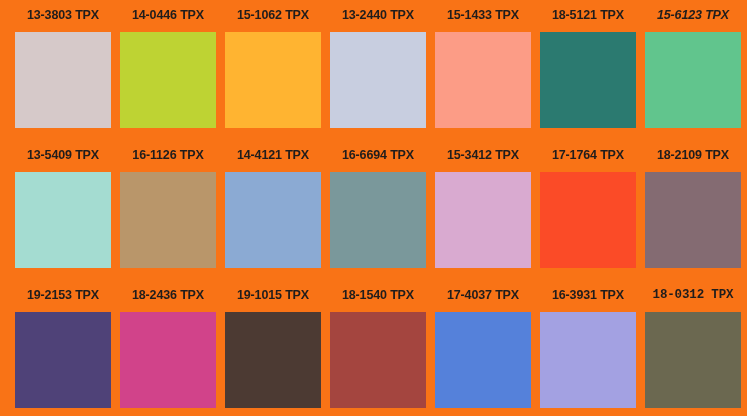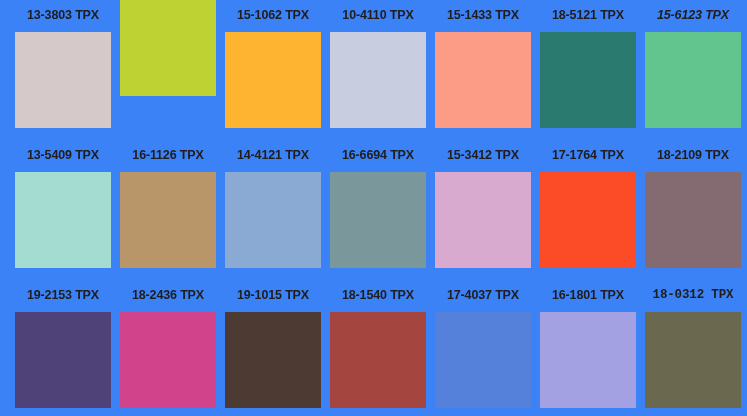--- a/index.html
+++ b/index.html
@@ -51,35 +51,36 @@
   }
   .swatch-chip {
     width: 96px;
     height: 96px;
     display: block;
   }
 </style>
 </head>
 <body>
 
-<div id="swatch-grid" style="background: #3b82f6;">
+<div id="swatch-grid" style="background: #f97316;">
     <div class="swatch-row">
       <div class="swatch-cell">
         <div class="swatch-label" style="color: rgb(32, 29, 28);">13-3803 TPX</div>
         <div class="swatch-chip" style="background-color: rgb(214, 201, 201);"></div>
       </div>
       <div class="swatch-cell">
+        <div class="swatch-label" style="color: rgb(32, 29, 28);">14-0446 TPX</div>
         <div class="swatch-chip" style="background-color: rgb(190, 211, 51);"></div>
       </div>
       <div class="swatch-cell">
         <div class="swatch-label" style="color: rgb(32, 29, 28);">15-1062 TPX</div>
         <div class="swatch-chip" style="background-color: rgb(255, 180, 49);"></div>
       </div>
       <div class="swatch-cell">
-        <div class="swatch-label" style="color: rgb(32, 29, 28);">10-4110 TPX</div>
+        <div class="swatch-label" style="color: rgb(32, 29, 28);">13-2440 TPX</div>
         <div class="swatch-chip" style="background-color: rgb(200, 206, 224);"></div>
       </div>
       <div class="swatch-cell">
         <div class="swatch-label" style="color: rgb(32, 29, 28);">15-1433 TPX</div>
         <div class="swatch-chip" style="background-color: rgb(252, 156, 134);"></div>
       </div>
       <div class="swatch-cell">
         <div class="swatch-label" style="color: rgb(32, 29, 28);">18-5121 TPX</div>
         <div class="swatch-chip" style="background-color: rgb(43, 122, 112);"></div>
       </div>
@@ -133,21 +134,21 @@
       </div>
       <div class="swatch-cell">
         <div class="swatch-label" style="color: rgb(32, 29, 28);">18-1540 TPX</div>
         <div class="swatch-chip" style="background-color: rgb(164, 69, 63);"></div>
       </div>
       <div class="swatch-cell">
         <div class="swatch-label" style="color: rgb(32, 29, 28);">17-4037 TPX</div>
         <div class="swatch-chip" style="background-color: rgb(85, 129, 218);"></div>
       </div>
       <div class="swatch-cell">
-        <div class="swatch-label" style="color: rgb(32, 29, 28);">16-1801 TPX</div>
+        <div class="swatch-label" style="color: rgb(32, 29, 28);">16-3931 TPX</div>
         <div class="swatch-chip" style="background-color: rgb(163, 161, 226);"></div>
       </div>
       <div class="swatch-cell">
         <div class="swatch-label" style="color: rgb(32, 29, 28); font-family: Liberation Mono, monospace;">18-0312 TPX</div>
         <div class="swatch-chip" style="background-color: rgb(107, 104, 80);"></div>
       </div>
     </div>
   </div>
 
 </body></html>

